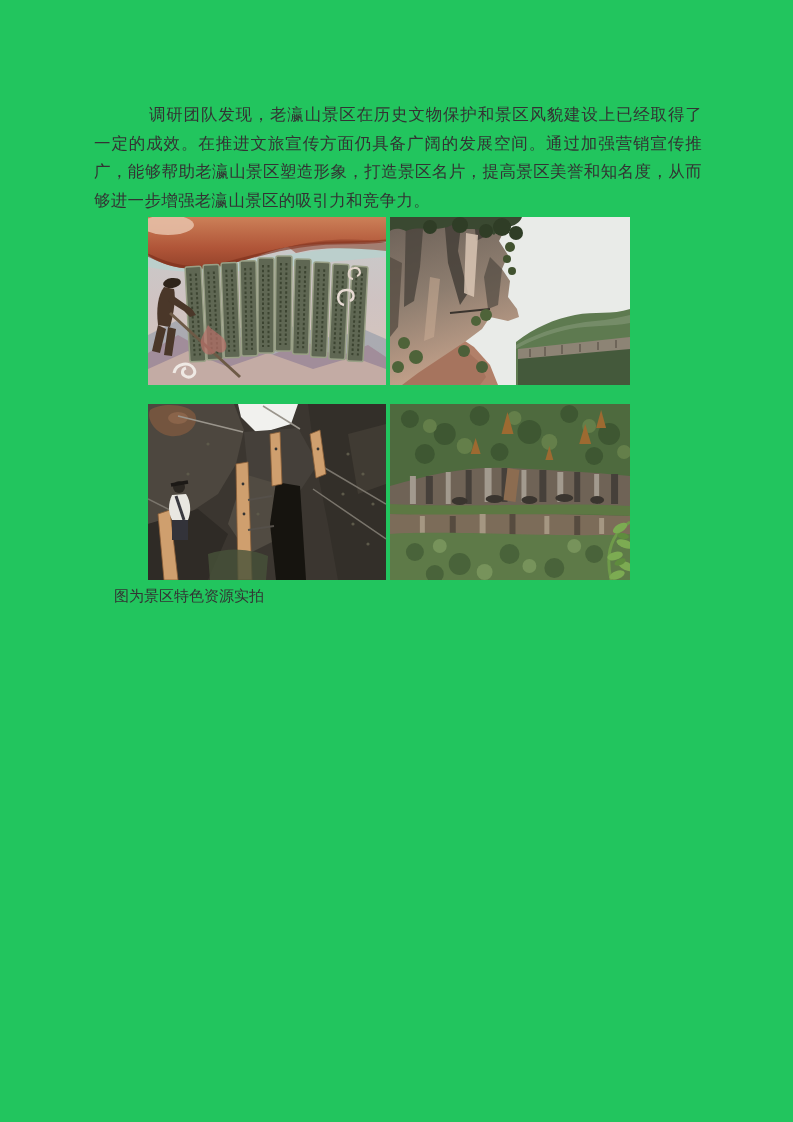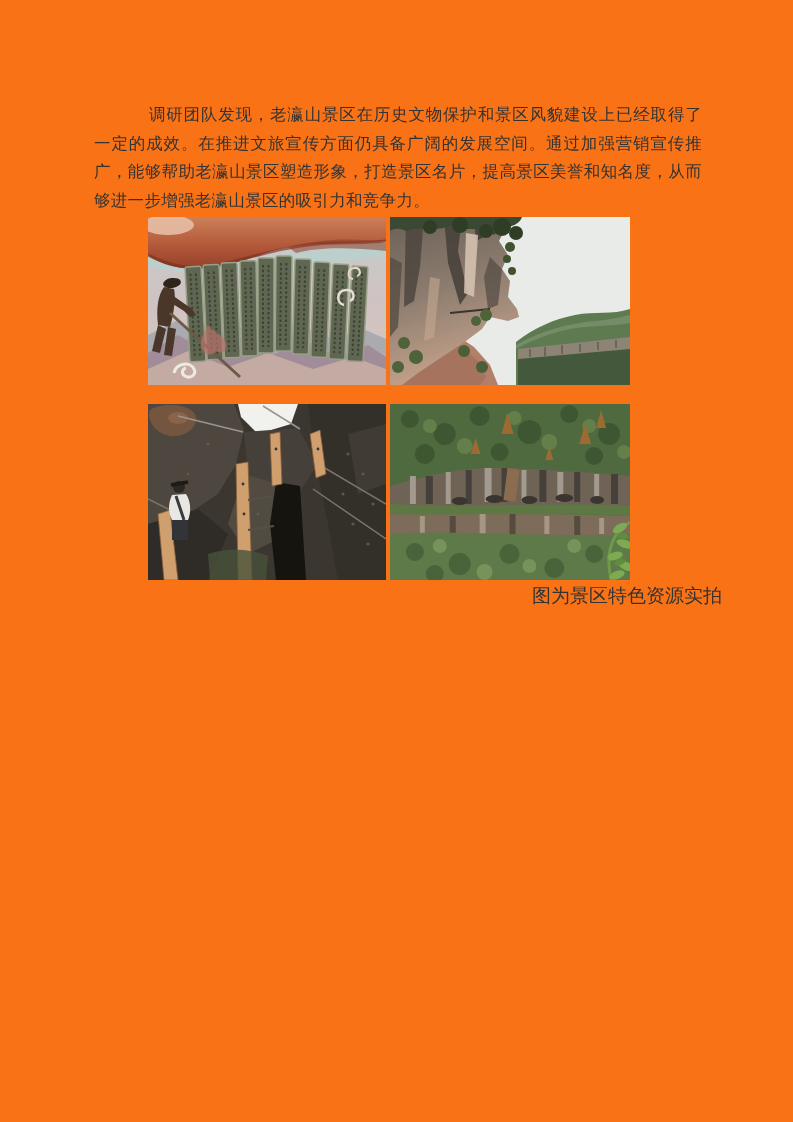--- a/index.html
+++ b/index.html
@@ -1,35 +1,35 @@
 <!DOCTYPE html>
 <html><head>
 <meta charset="utf-8">
 <style>
   html,body{margin:0;padding:0;background:#fff;}
   .page{
-    position:relative;width:793px;height:1122px;background:#f97316;overflow:hidden;
+    position:relative;width:793px;height:1122px;background:#22c55e;overflow:hidden;
     font-family:"Liberation Sans","DejaVu Sans",sans-serif;color:#333;
   }
   .body-para{
     position:absolute;left:94px;width:608px;margin:0;
     font-size:16.5px;line-height:28.5px;text-align:justify;text-indent:55px;
     word-break:break-all;letter-spacing:0.3px;color:#333;
   }
   .para1{top:100px;}
   .para2{top:612px;}
   .photo-grid{
     position:absolute;left:148px;top:217px;width:482px;height:363px;margin:0;
     display:grid;grid-template-columns:238px 240px;grid-template-rows:168px 176px;
     column-gap:4px;row-gap:19px;
   }
   .photo{width:100%;height:100%;display:block;}
   .caption{
     position:absolute;left:114px;top:586px;width:608px;margin:0;
-    text-align:right;font-size:19px;line-height:20px;color:#333;
+    text-align:left;font-size:15px;line-height:20px;color:#333;
   }
 </style>
 </head>
 <body>
 
 <div class="page">
 
   <p class="body-para para1">调研团队发现，老瀛山景区在历史文物保护和景区风貌建设上已经取得了一定的成效。在推进文旅宣传方面仍具备广阔的发展空间。通过加强营销宣传推广，能够帮助老瀛山景区塑造形象，打造景区名片，提高景区美誉和知名度，从而够进一步增强老瀛山景区的吸引力和竞争力。</p>
 
   <figure class="photo-grid">

